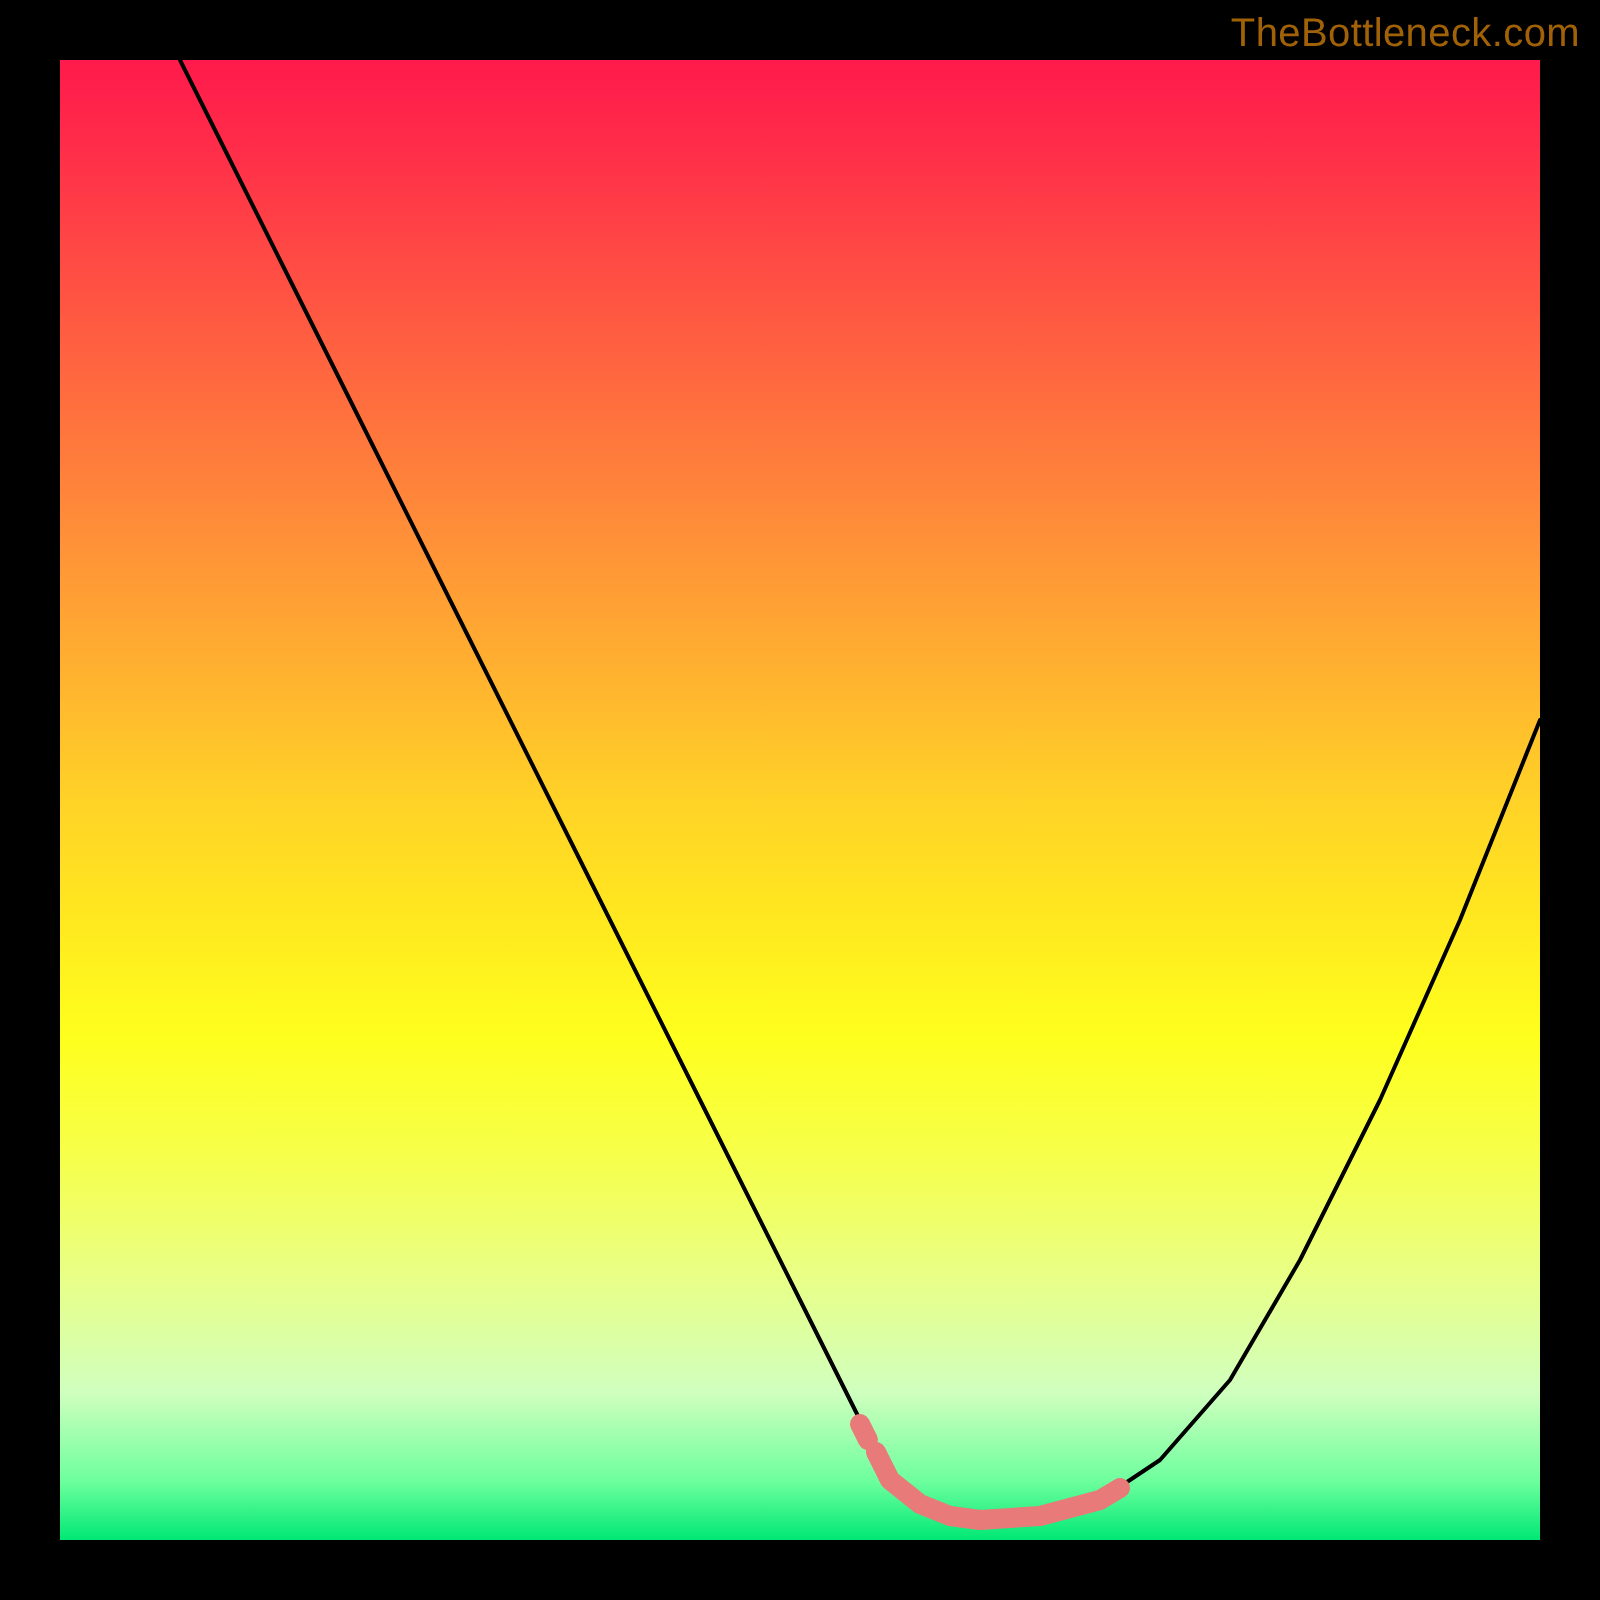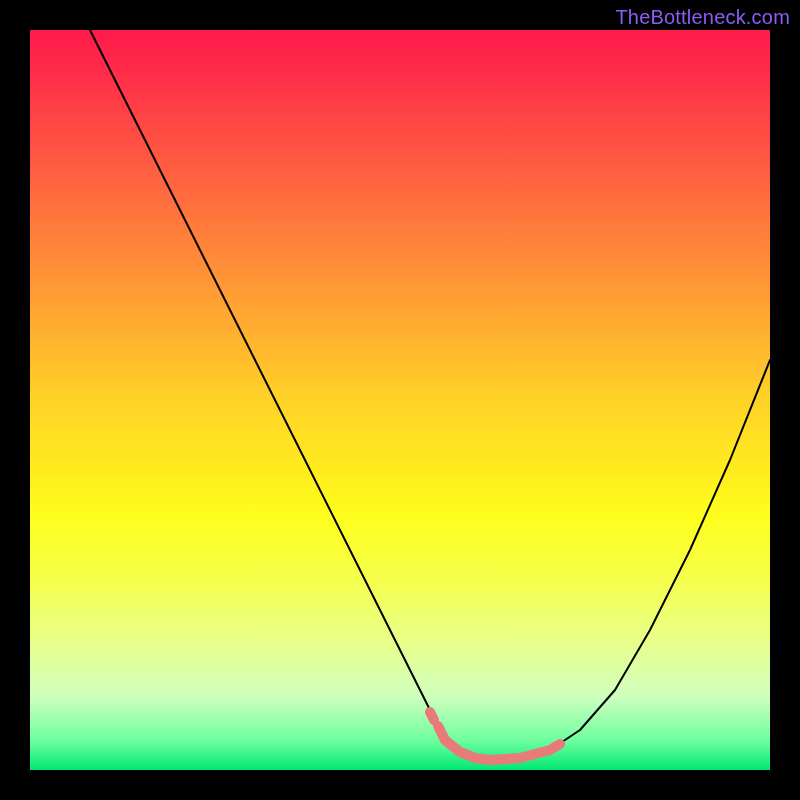--- a/index.html
+++ b/index.html
@@ -6,21 +6,21 @@
   html, body { width: 800px; height: 800px; overflow: hidden; }
   body {
     background: #000;
     font-family: Arial, Helvetica, sans-serif;
     position: relative;
   }
   .attribution {
     position: absolute;
     top: 6px;
     right: 10px;
-    color: #8b5cf6;
+    color: #a16207;
     font-size: 20px;
     font-weight: 400;
     letter-spacing: 0.2px;
   }
   .plot-area {
     position: absolute;
     left: 30px;
     top: 30px;
     width: 740px;
     height: 740px;

